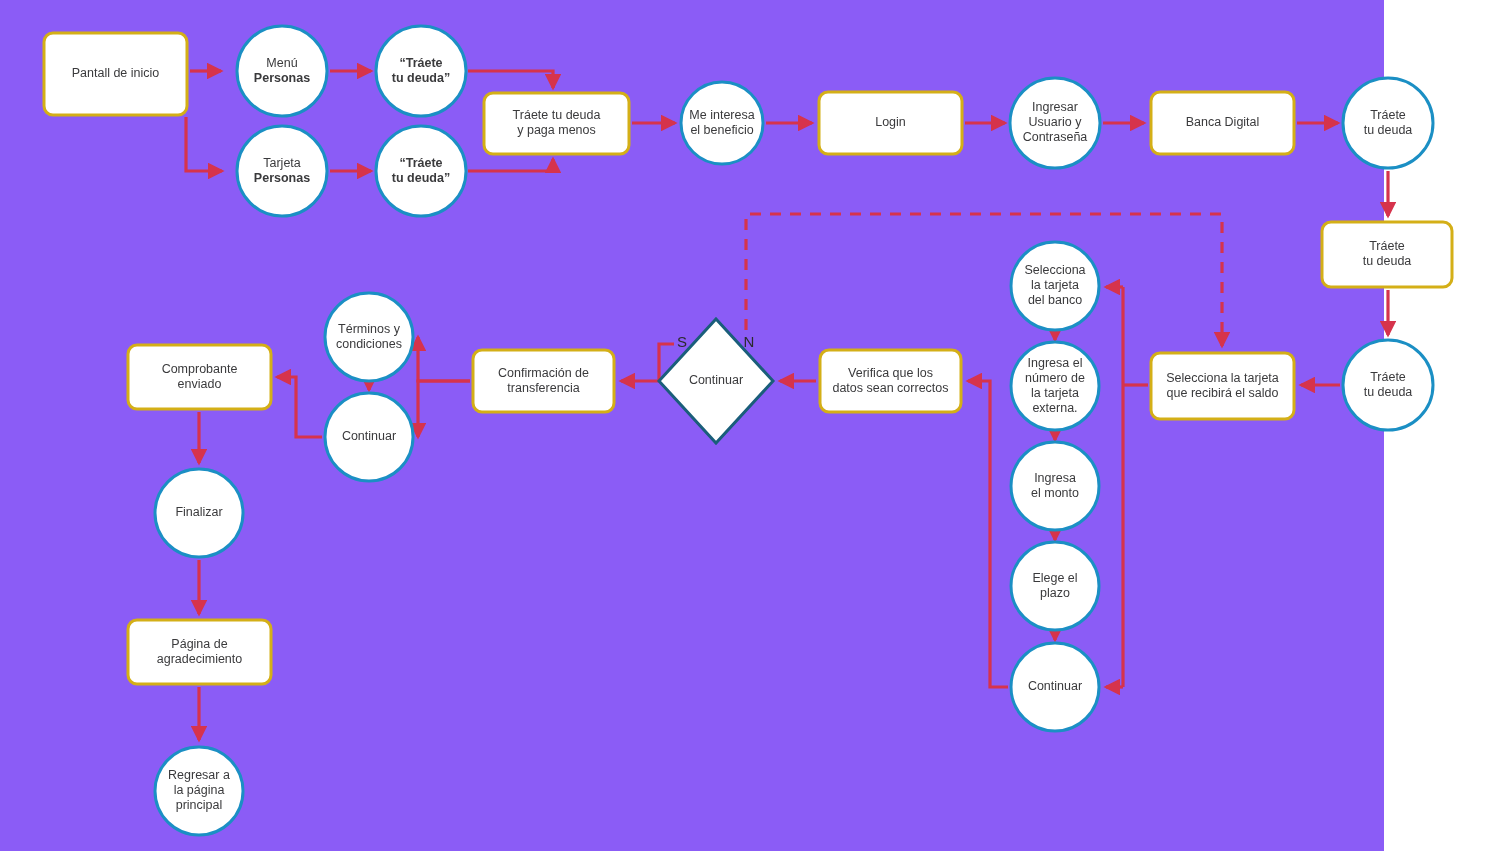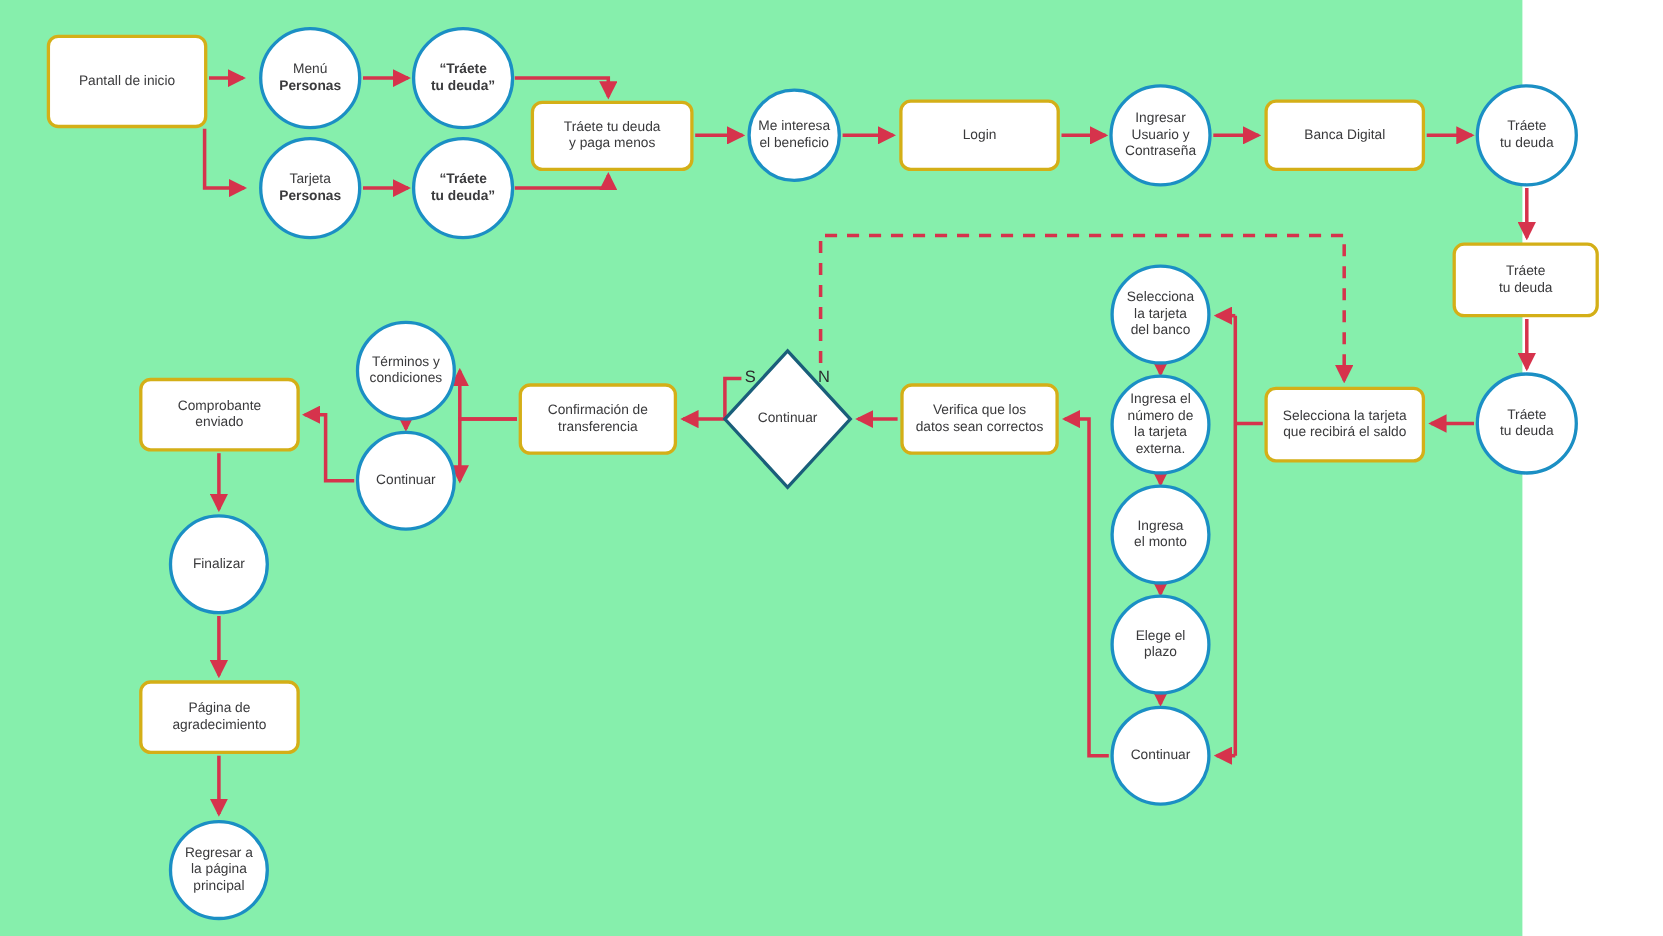--- a/index.html
+++ b/index.html
@@ -10,21 +10,21 @@
   body {
     width: 1512px;
     height: 851px;
     overflow: hidden;
     font-family: "Liberation Sans", sans-serif;
   }
   #flow-root {
     position: relative;
     width: 1384px;
     height: 851px;
-    background: #86efac;
+    background: #8b5cf6;
   }
   svg#flow-svg {
     display: block;
     width: 1512px;
     height: 851px;
   }
   .node-box {
     fill: #ffffff;
     stroke: #D4AF17;
     stroke-width: 3;

